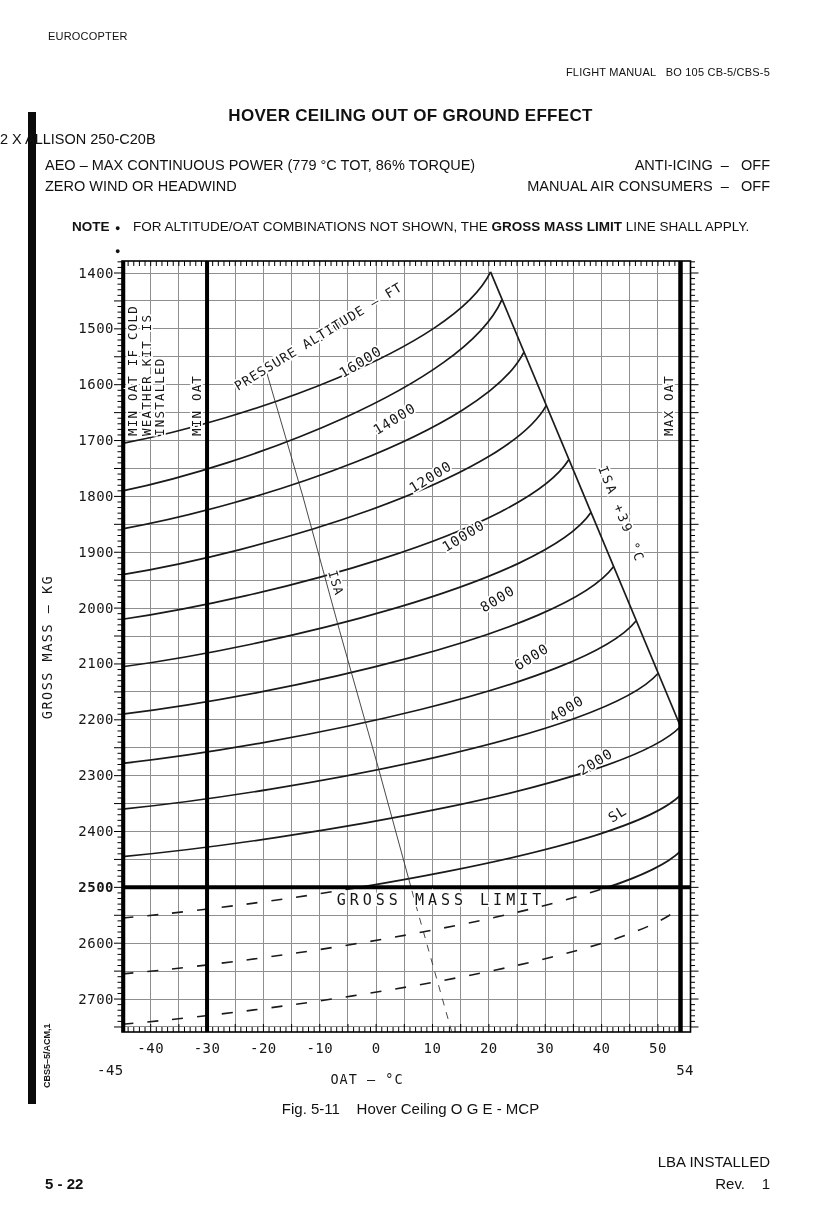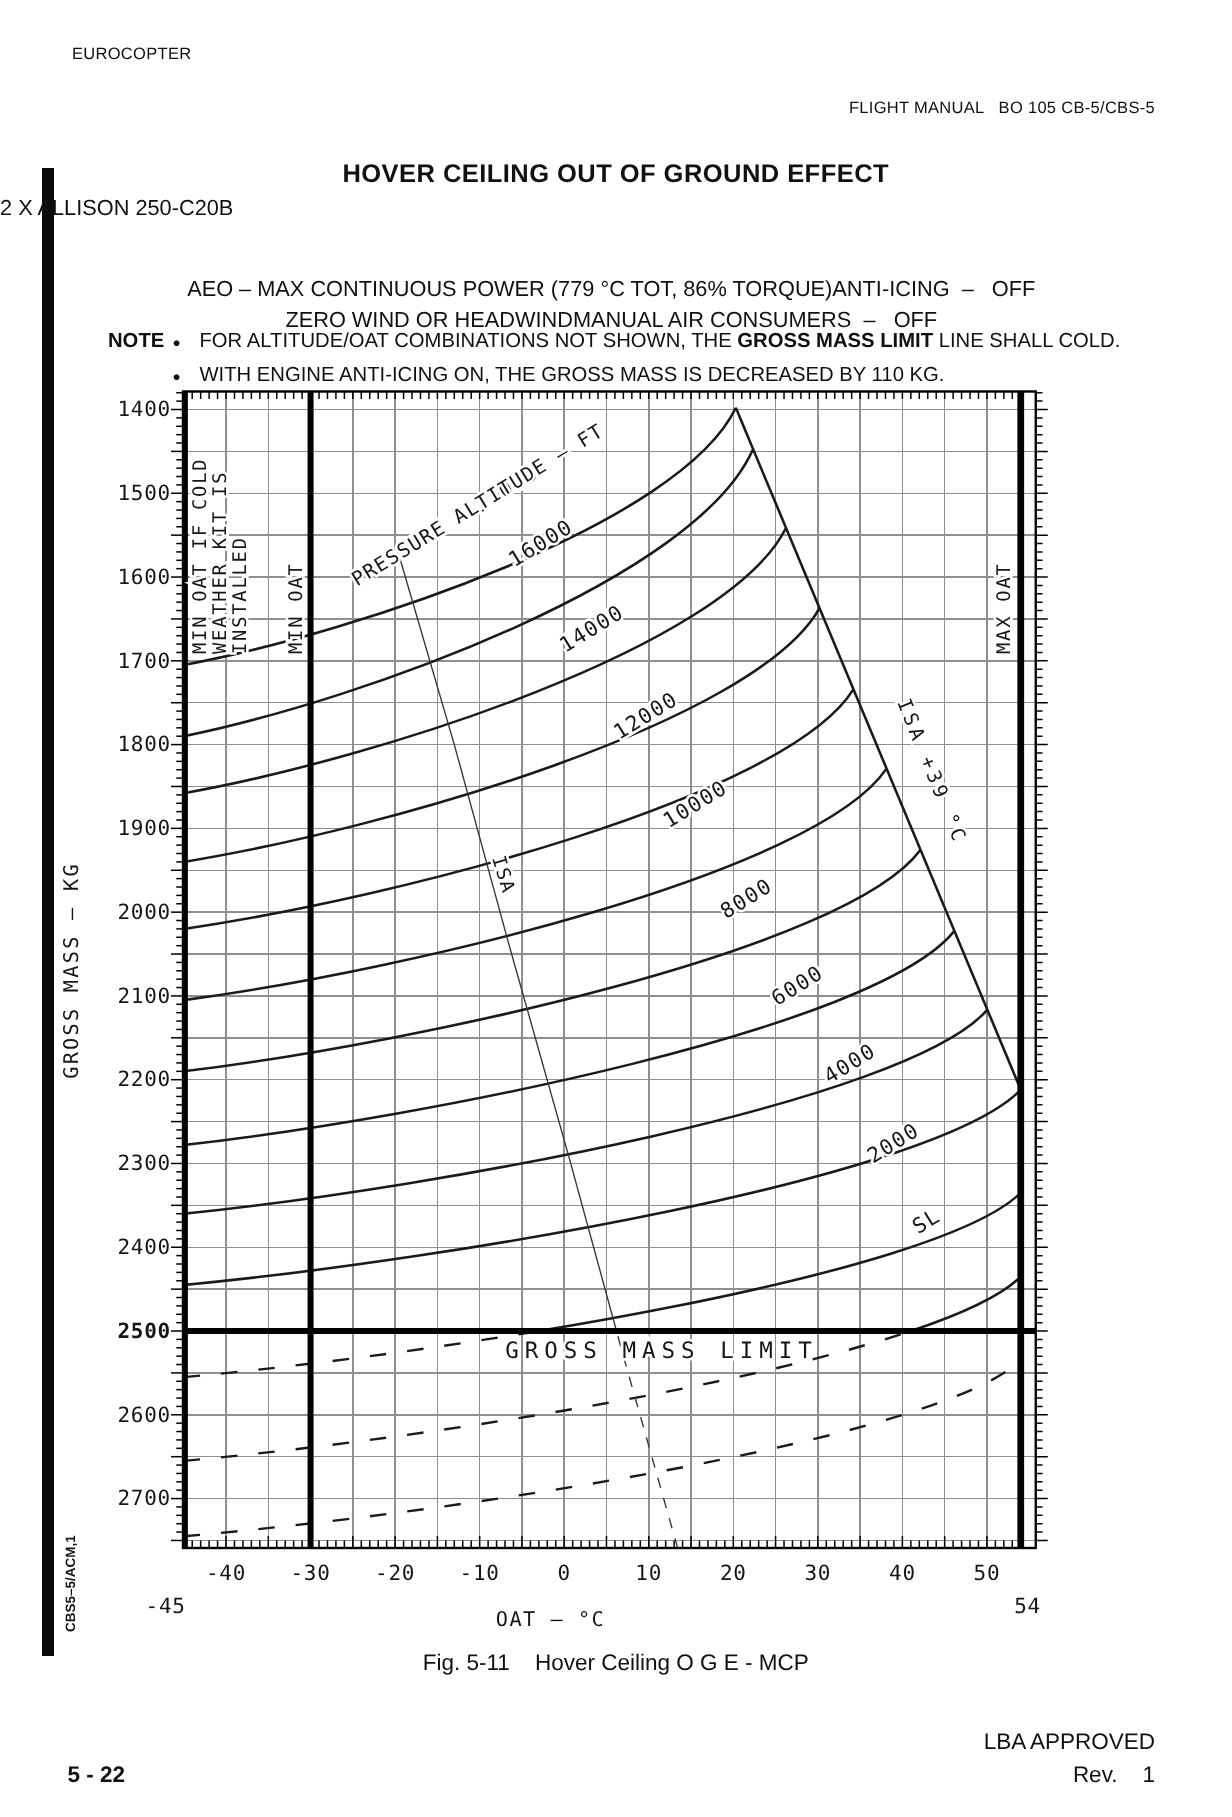--- a/index.html
+++ b/index.html
@@ -4,21 +4,21 @@
 <style>
   html,body{margin:0;padding:0;}
   body{width:821px;height:1211px;background:#ffffff;position:relative;
        font-family:"Liberation Sans",sans-serif;color:#111;overflow:hidden;}
   .abs{position:absolute;}
   .pre{white-space:pre;}
   .hdr{font-size:11px;letter-spacing:.2px;}
   .change-bar{left:28px;top:112px;width:8px;height:992px;background:#0b0b0b;}
   .title{left:0;right:0;top:106px;text-align:center;font-size:17px;font-weight:bold;letter-spacing:.3px;}
   .subtitle{left:0;right:0;top:131px;text-align:left;font-size:14.5px;}
-  .cond{left:45px;right:51px;font-size:14.5px;display:flex;justify-content:center;margin-top:28px;}
+  .cond{left:45px;right:51px;font-size:14.5px;display:flex;justify-content:space-between;}
   .cond1{top:157px;} .cond2{top:178px;}
   .note{left:62px;top:218px;font-size:13.5px;}
   .note-row{display:flex;align-items:flex-start;line-height:17px;}
   .note-word{font-weight:bold;width:43px;padding-left:10px;}
   .bullet{width:18px;font-size:9px;padding-top:2px;}
   .caption{left:0;right:0;top:1100px;text-align:center;font-size:15px;}
   .f-lba{right:51px;top:1153px;font-size:15px;}
   .f-rev{right:51px;top:1175px;font-size:15px;}
   .f-page{left:45px;top:1175px;font-size:15px;font-weight:bold;}
   svg text{user-select:none;}
@@ -39,26 +39,25 @@
 </div>
 <div class="abs cond cond2">
   <span class="pre">ZERO WIND OR HEADWIND</span>
   <span class="pre">MANUAL AIR CONSUMERS  –   OFF</span>
 </div>
 
 <div class="abs note">
   <div class="note-row">
     <span class="note-word">NOTE</span>
     <span class="bullet">●</span>
-    <span><span class="pre">FOR ALTITUDE/OAT COMBINATIONS NOT SHOWN, THE </span><b class="pre">GROSS MASS LIMIT</b><span class="pre"> LINE SHALL COLD.</span></span>
+    <span><span class="pre">FOR ALTITUDE/OAT COMBINATIONS NOT SHOWN, THE </span><b class="pre">GROSS MASS LIMIT</b><span class="pre"> LINE SHALL APPLY.</span></span>
   </div>
   <div class="note-row" style="margin-top:4px;">
     <span class="note-word"></span>
     <span class="bullet">●</span>
-    <span>WITH ENGINE ANTI-ICING ON, THE GROSS MASS IS DECREASED BY 110 KG.</span>
   </div>
 </div>
 
 <svg id="chart" class="abs" style="left:0;top:0;" width="821" height="1211" viewBox="0 0 821 1211" xmlns="http://www.w3.org/2000/svg">
     <line x1="150.68200000000002" y1="261" x2="150.68200000000002" y2="1032" stroke="#8f8f8f" stroke-width="1" shape-rendering="crispEdges"></line>
     <line x1="178.864" y1="261" x2="178.864" y2="1032" stroke="#8f8f8f" stroke-width="1" shape-rendering="crispEdges"></line>
     <line x1="207.046" y1="261" x2="207.046" y2="1032" stroke="#8f8f8f" stroke-width="1" shape-rendering="crispEdges"></line>
     <line x1="235.228" y1="261" x2="235.228" y2="1032" stroke="#8f8f8f" stroke-width="1" shape-rendering="crispEdges"></line>
     <line x1="263.40999999999997" y1="261" x2="263.40999999999997" y2="1032" stroke="#8f8f8f" stroke-width="1" shape-rendering="crispEdges"></line>
     <line x1="291.592" y1="261" x2="291.592" y2="1032" stroke="#8f8f8f" stroke-width="1" shape-rendering="crispEdges"></line>
@@ -655,15 +654,15 @@
       <clipPath id="clipAbove">
         <rect x="122" y="261" width="568.5" height="626.35"></rect>
       </clipPath>
       <clipPath id="clipBelow">
         <rect x="122" y="888.85" width="568.5" height="143.14999999999998"></rect>
       </clipPath>
     </defs>
   </svg>
 
 <div class="abs caption pre">Fig. 5-11    Hover Ceiling O G E - MCP</div>
-<div class="abs f-lba">LBA APPROVED</div>
+<div class="abs f-lba">LBA INSTALLED</div>
 <div class="abs f-rev pre">Rev.    1</div>
 <div class="abs f-page">5 - 22</div>
 
 </body></html>

